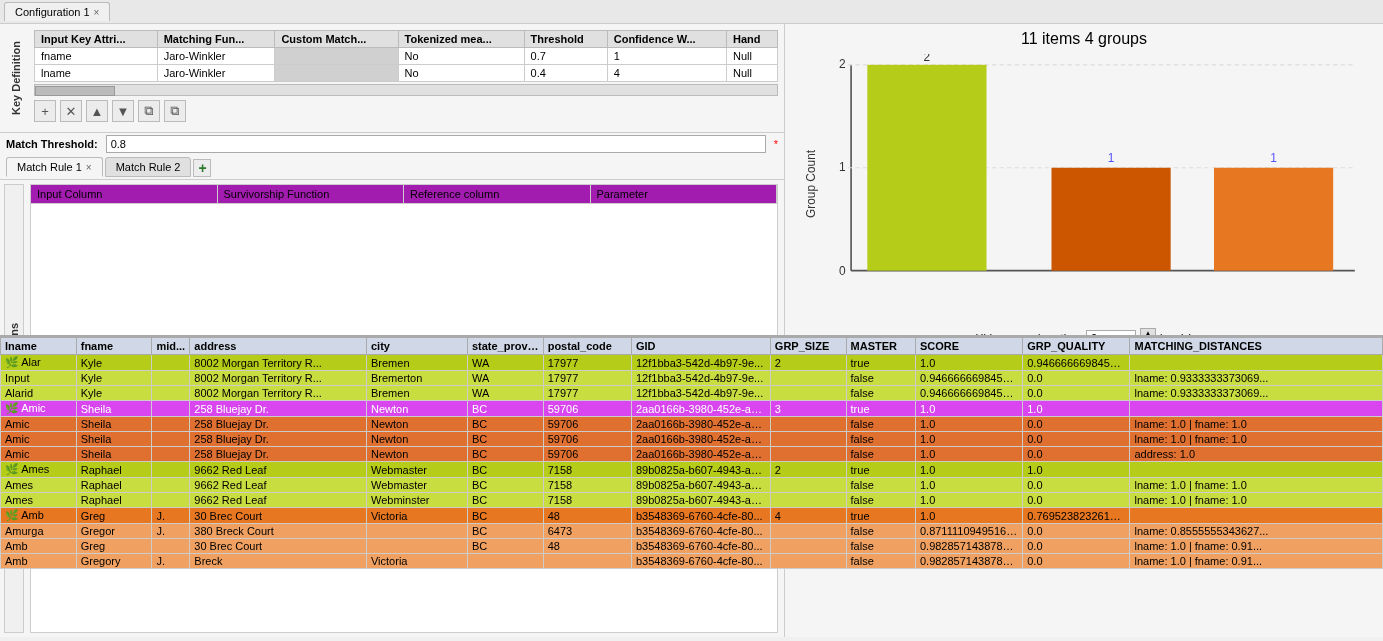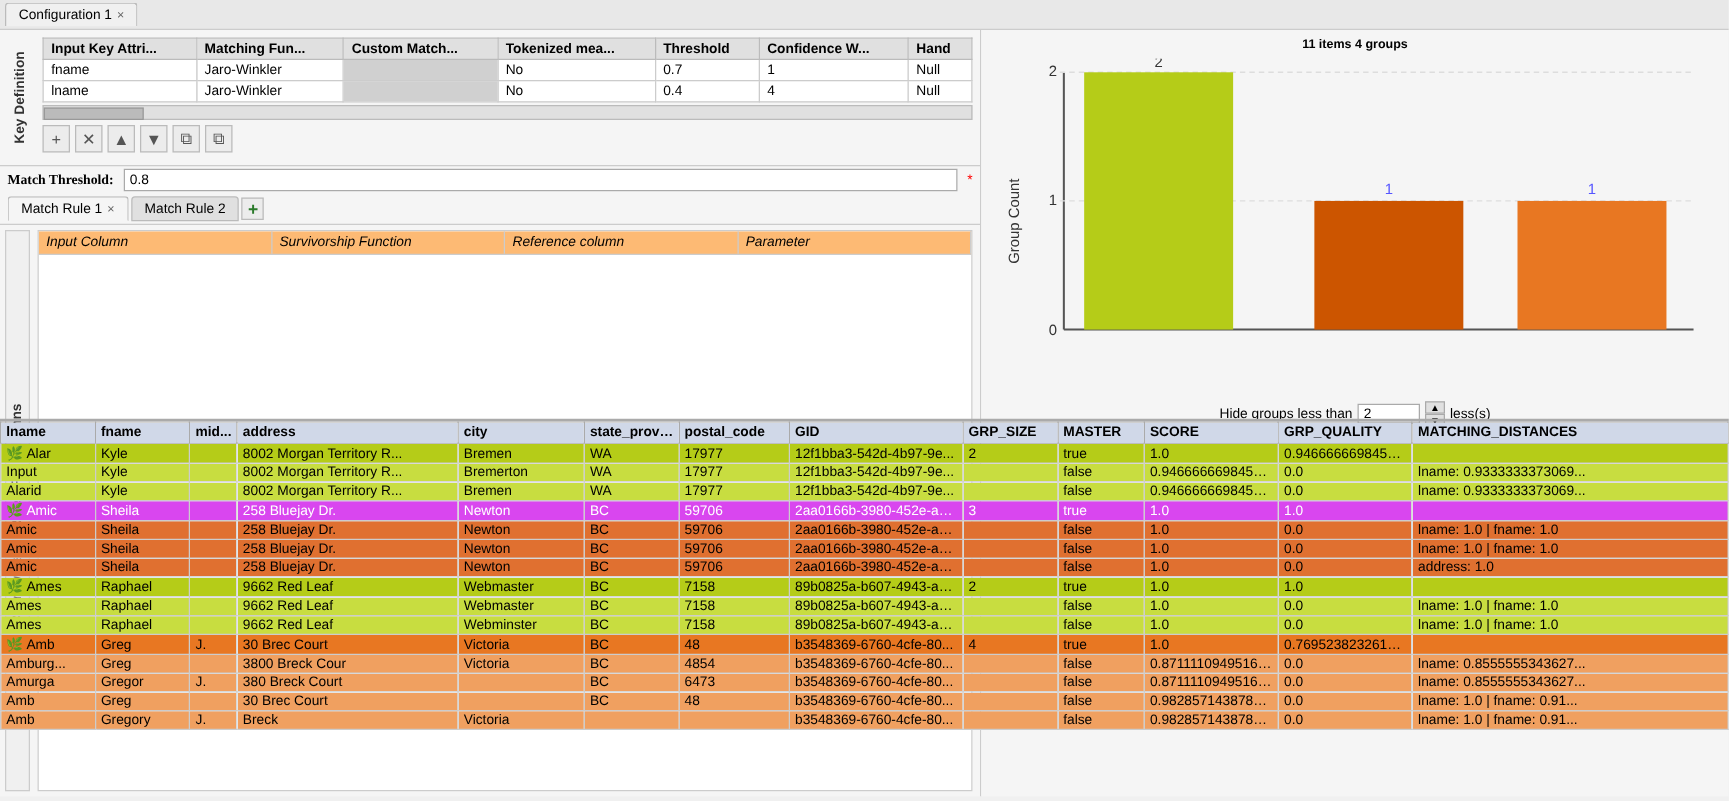--- a/index.html
+++ b/index.html
@@ -23,37 +23,37 @@
     .key-table td { border: 1px solid #ccc; padding: 2px 6px; background: white; white-space: nowrap; overflow: hidden; text-overflow: ellipsis; max-width: 120px; }
     .key-table td.custom-match { background: #d0d0d0; }
     
     .scroll-bar-h { height: 12px; background: #e0e0e0; border: 1px solid #bbb; margin-top: 2px; position: relative; }
     .scroll-thumb { position: absolute; left: 0; top: 1px; width: 80px; height: 10px; background: #bbb; border: 1px solid #999; }
     
     .toolbar { display: flex; gap: 4px; padding: 4px 0; }
     .toolbar-btn { width: 22px; height: 22px; border: 1px solid #bbb; background: #ececec; cursor: pointer; display: flex; align-items: center; justify-content: center; font-size: 13px; color: #555; }
     
     .match-threshold-row { display: flex; align-items: center; gap: 8px; padding: 2px 6px; }
-    .match-threshold-label { font-weight: bold; white-space: nowrap; font-family: Liberation Serif, serif; }
+    .match-threshold-label { font-weight: bold; white-space: nowrap; }
     .match-threshold-input { flex: 1; border: 1px solid #aaa; padding: 2px 4px; background: white; }
     .asterisk { color: red; }
     
-    .match-rule-tabs { display: flex; align-items: center; padding: 2px 6px; gap: 2px; border-bottom: 1px solid #ccc; }
+    .match-rule-tabs { display: flex; align-items: flex-end; padding: 2px 6px; gap: 2px; border-bottom: 1px solid #ccc; }
     .match-rule-tab { background: #e0e0e0; border: 1px solid #bbb; padding: 3px 10px; cursor: pointer; display: flex; align-items: center; gap: 4px; border-radius: 3px 3px 0 0; }
     .match-rule-tab.active { background: #f5f5f5; border-bottom: 1px solid #f5f5f5; }
     .match-rule-tab .close-x { color: #666; font-size: 10px; }
     .add-tab-btn { width: 18px; height: 18px; border: 1px solid #bbb; background: #ececec; cursor: pointer; display: flex; align-items: center; justify-content: center; color: #2a7a2a; font-size: 14px; font-weight: bold; }
     
     .survivorship-section { flex: 1; overflow: hidden; border: 1px solid #ccc; margin: 2px 6px; background: white; }
-    .survivorship-header { display: flex; background: #fdba74; border-bottom: 1px solid #ccc; font-style: italic; }
+    .survivorship-header { display: flex; background: #a21caf; border-bottom: 1px solid #ccc; }
     .surv-col-header { border-right: 1px solid #ccc; padding: 3px 6px; font-weight: normal; flex: 1; }
     
     .right-panel { flex: 1; display: flex; flex-direction: column; background: #f5f5f5; padding: 6px; }
     
-    .chart-title { text-align: center; font-size: 10px; font-weight: bold; margin-bottom: 6px; }
+    .chart-title { text-align: center; font-size: 16px; font-weight: normal; margin-bottom: 6px; }
     
     .hide-groups-row { display: flex; align-items: center; gap: 4px; padding: 4px 0; font-size: 11px; }
     .hide-groups-input { width: 50px; border: 1px solid #aaa; padding: 1px 4px; }
     .spinner-btn { display: flex; flex-direction: column; }
     .spinner-up, .spinner-down { width: 16px; height: 10px; border: 1px solid #aaa; background: #e0e0e0; font-size: 8px; display: flex; align-items: center; justify-content: center; cursor: pointer; }
     .data-table { width: 100%; border-collapse: collapse; table-layout: fixed; }
     .data-table th { background: #d0d8e8; border: 1px solid #aaa; padding: 2px 4px; text-align: left; font-weight: bold; font-size: 11px; white-space: nowrap; overflow: hidden; text-overflow: ellipsis; cursor: pointer; position: sticky; top: 0; z-index: 10; }
     .data-table td { border: 1px solid #ccc; padding: 1px 4px; white-space: nowrap; overflow: hidden; text-overflow: ellipsis; font-size: 11px; }
     
     .col-lname { width: 60px; }
@@ -390,35 +390,20 @@
           <td>Victoria</td>
           <td>BC</td>
           <td>48</td>
           <td>b3548369-6760-4cfe-80...</td>
           <td>4</td>
           <td>true</td>
           <td>1.0</td>
           <td>0.769523823261261</td>
           <td></td>
         </tr>
-        <tr style="background: rgb(240, 160, 96); color: rgb(0, 0, 0);">
-          <td>    Amburg...</td>
-          <td>Greg</td>
-          <td></td>
-          <td>3800 Breck Cour</td>
-          <td>Victoria</td>
-          <td>BC</td>
-          <td>4854</td>
-          <td>b3548369-6760-4cfe-80...</td>
-          <td></td>
-          <td>false</td>
-          <td>0.8711110949516296</td>
-          <td>0.0</td>
-          <td>lname: 0.8555555343627...</td>
-        </tr>
         <tr style="background: rgb(240, 160, 96); color: rgb(0, 0, 0); margin-top: 13px;">
           <td>    Amurga</td>
           <td>Gregor</td>
           <td>J.</td>
           <td>380 Breck Court</td>
           <td></td>
           <td>BC</td>
           <td>6473</td>
           <td>b3548369-6760-4cfe-80...</td>
           <td></td>

